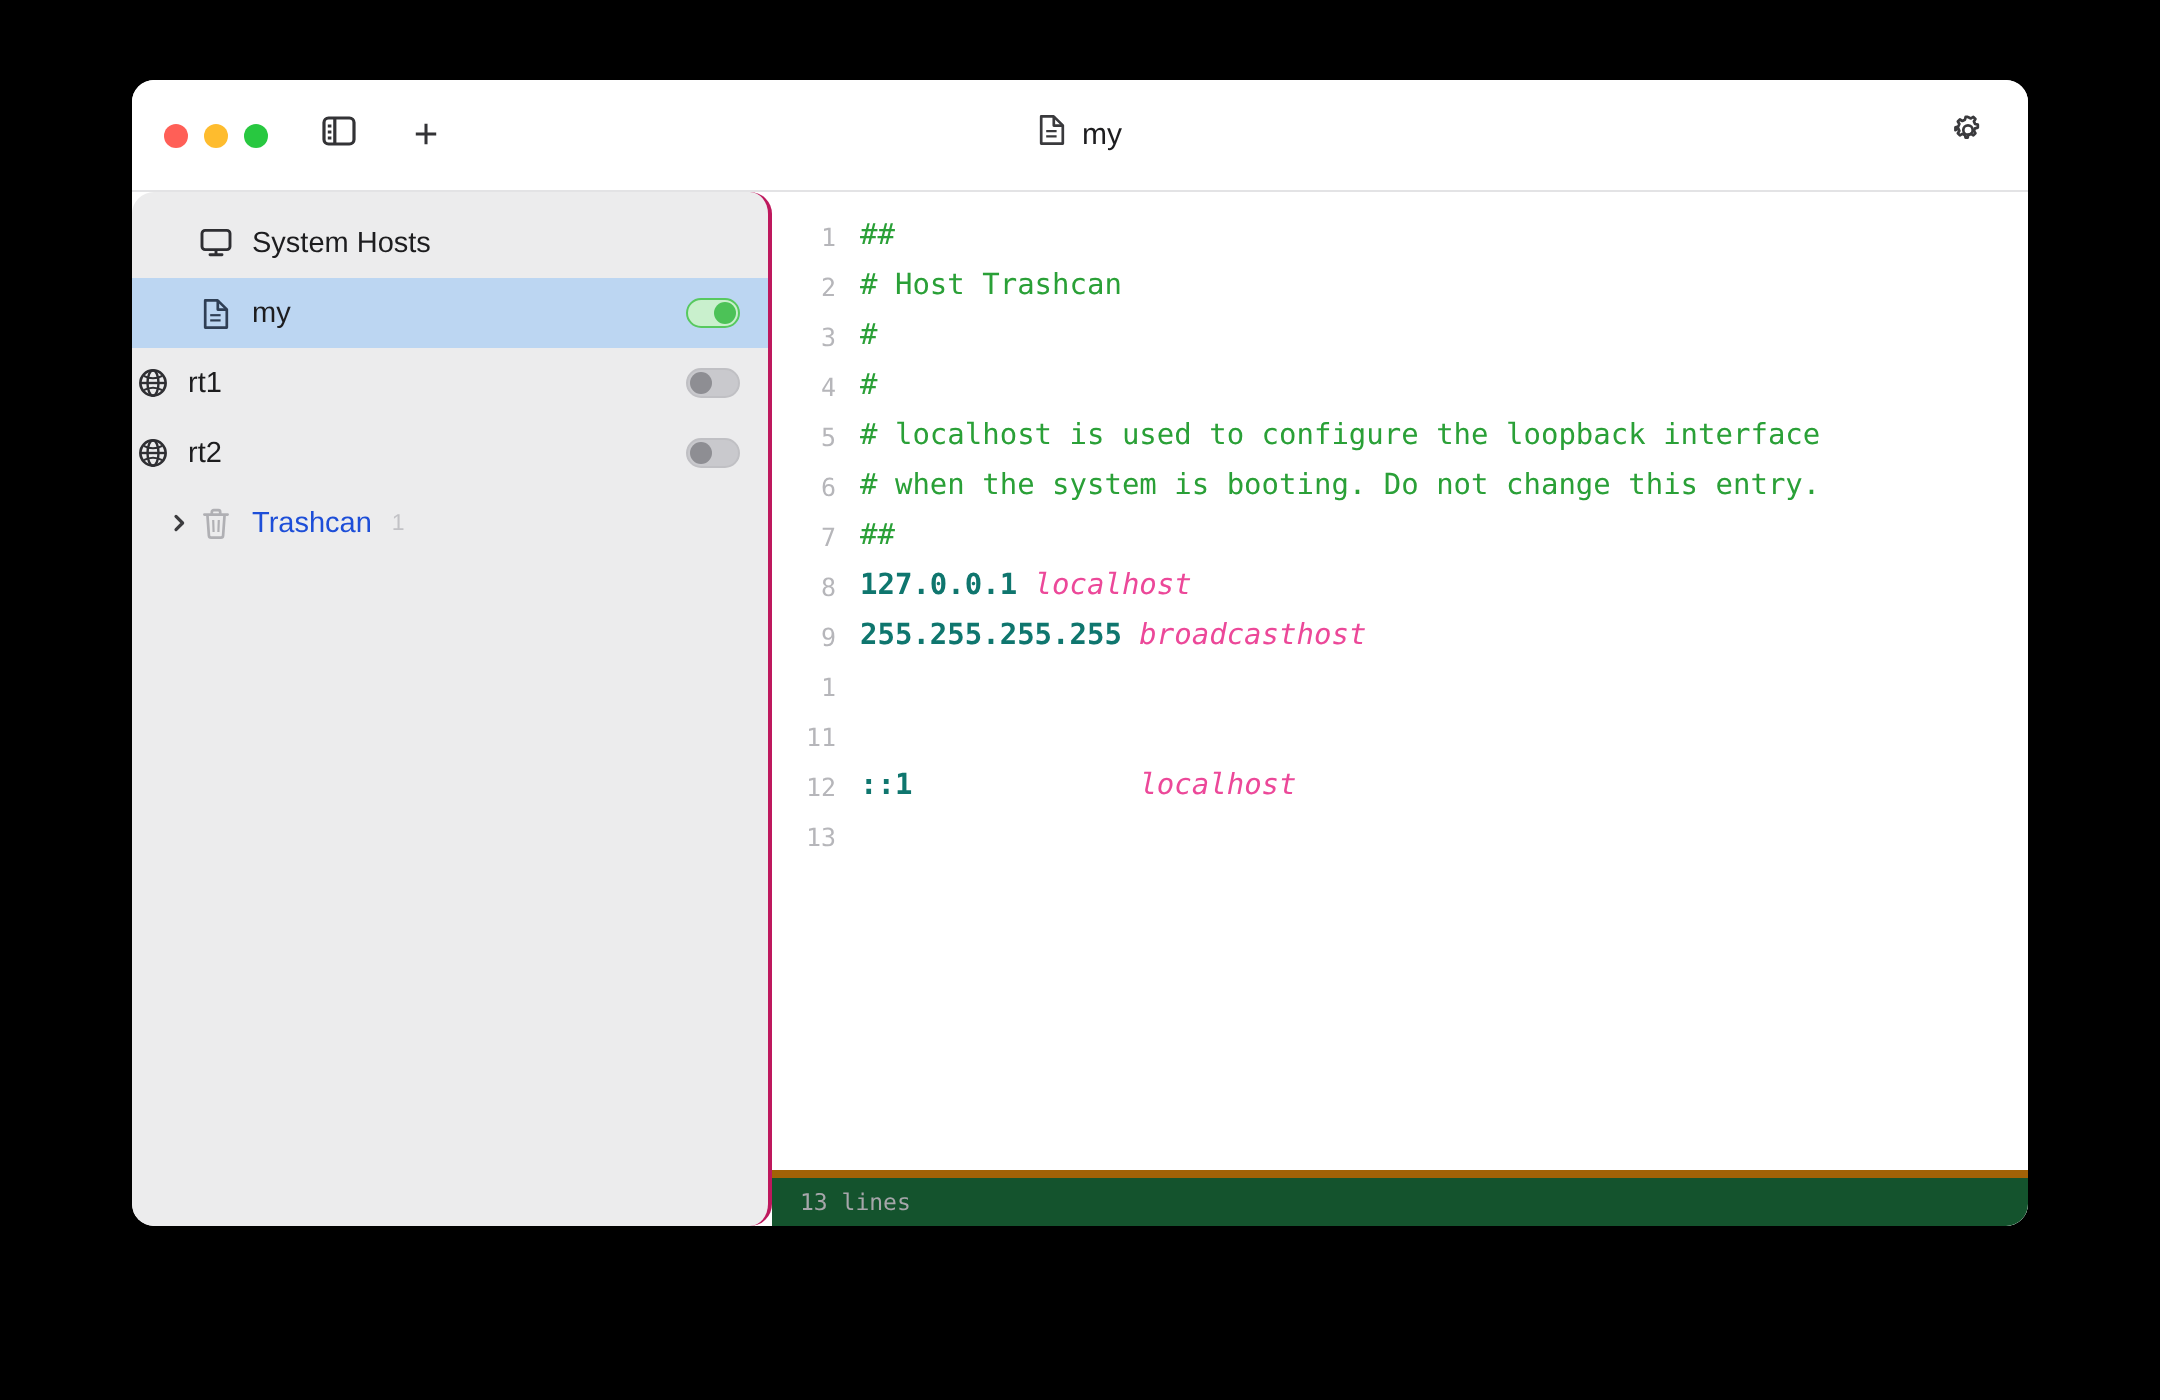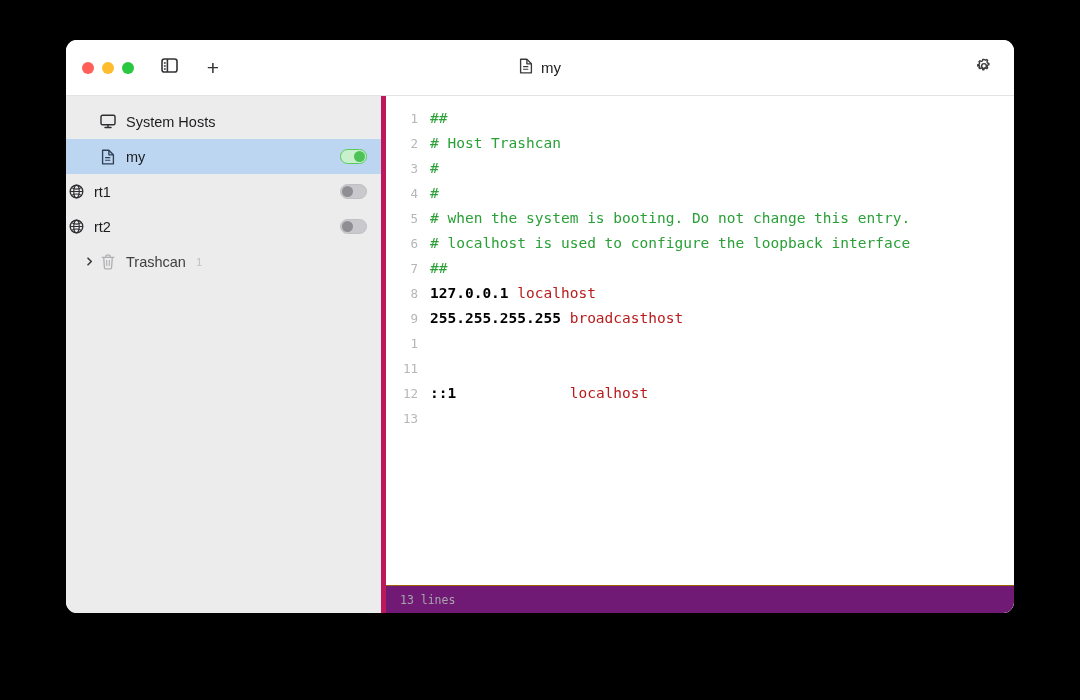--- a/index.html
+++ b/index.html
@@ -109,24 +109,25 @@
     flex: 1;
     display: flex;
     min-height: 0;
   }
 
   
   #sidebar {
     width: 320px;
     min-width: 320px;
     background: #ececed;
-    border-right: 5px solid #be185d;
+    border-right: 2px solid #be185d;
     padding-top: 8px;
     box-sizing: border-box;
     overflow: hidden;
+    border-radius: 11px;
   }
   .side-row {
     height: 35px;
     display: flex;
     align-items: center;
     padding-right: 14px;
     box-sizing: border-box;
     position: relative;
     cursor: default;
   }
@@ -151,21 +152,21 @@
     margin-right: 8px;
   }
   .row-icon.dim { color: #b0b0b4; }
 
   .row-label {
     font-size: 14.5px;
     color: #1d1d1f;
     font-family: "Liberation Sans", sans-serif;
     white-space: nowrap;
   }
-  .row-label.dim { color: #404040; }
+  .row-label.dim { color: #1d4ed8; }
 
   .row-badge {
     font-size: 11.5px;
     color: #c2c2c6;
     margin-left: 10px;
     font-family: "Liberation Sans", sans-serif;
   }
 
   .row-spacer { flex: 1; }
 
@@ -247,29 +248,29 @@
   }
   .code-line {
     height: 25px;
     line-height: 25px;
     font-family: "DejaVu Sans Mono", monospace;
     font-size: 14.5px;
     white-space: pre;
     color: #1d1d1f;
   }
   .tok-comment { color: #2aa037; }
-  .tok-ip { color: #000000; font-weight: bold; }
-  .tok-host { color: #b91c1c; }
+  .tok-ip { color: #0f766e; font-weight: bold; }
+  .tok-host { color: #ec4899; font-style: italic; }
 
   
   #statusbar {
     height: 28px;
     min-height: 28px;
-    background: #701a75;
-    border-top: 1px solid #a16207;
+    background: #14532d;
+    border-top: 4px solid #a16207;
     display: flex;
     align-items: center;
     padding-left: 14px;
     box-sizing: border-box;
   }
   #status-text {
     font-family: "DejaVu Sans Mono", monospace;
     font-size: 11.5px;
     color: #a6a6aa;
   }
@@ -434,22 +435,22 @@
           <div class="gutter-num">11</div>
           <div class="gutter-num">12</div>
           <div class="gutter-num">13</div>
         </div>
 
         <div id="code-lines">
           <div class="code-line"><span class="tok-comment">##</span></div>
           <div class="code-line"><span class="tok-comment"># Host Trashcan</span></div>
           <div class="code-line"><span class="tok-comment">#</span></div>
           <div class="code-line"><span class="tok-comment">#</span></div>
+          <div class="code-line"><span class="tok-comment"># localhost is used to configure the loopback interface</span></div>
           <div class="code-line"><span class="tok-comment"># when the system is booting. Do not change this entry.</span></div>
-          <div class="code-line"><span class="tok-comment"># localhost is used to configure the loopback interface</span></div>
           <div class="code-line"><span class="tok-comment">##</span></div>
           <div class="code-line"><span class="tok-ip">127.0.0.1</span><span class="tok-host"> localhost</span></div>
           <div class="code-line"><span class="tok-ip">255.255.255.255</span><span class="tok-host"> broadcasthost</span></div>
           <div class="code-line"><span class="tok-host"></span></div>
           <div class="code-line"><span class="tok-host"></span></div>
           <div class="code-line"><span class="tok-ip">::1</span><span class="tok-host">             localhost</span></div>
           <div class="code-line"><span class="tok-host"></span></div>
         </div>
 
       </div>

